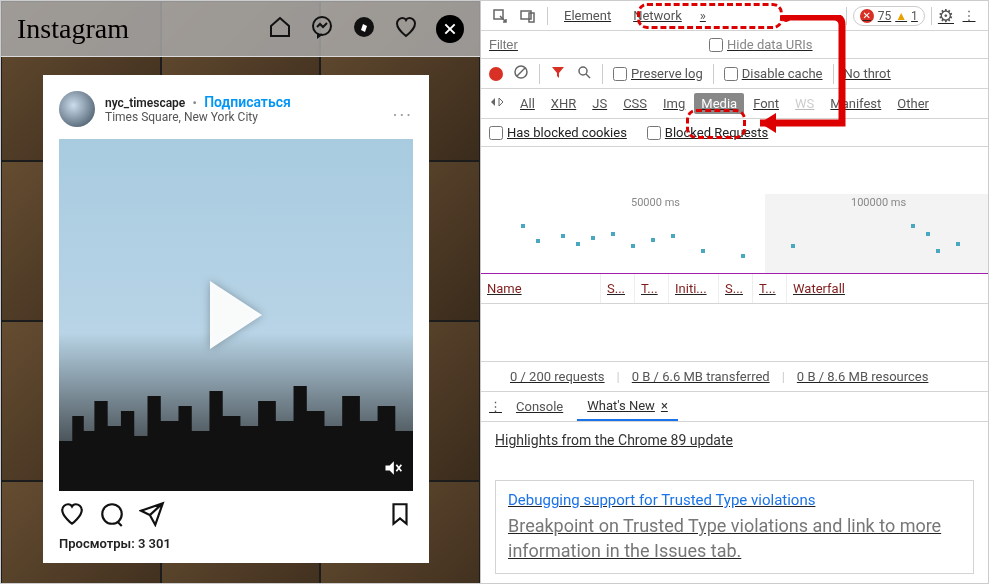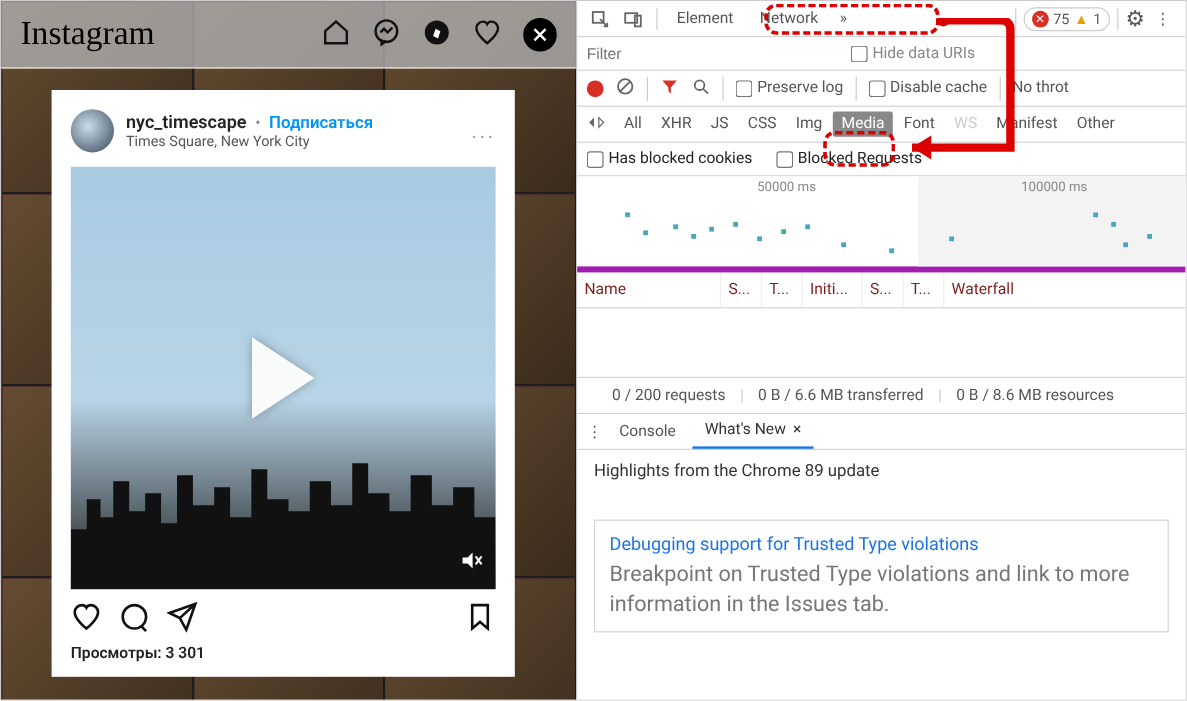--- a/index.html
+++ b/index.html
@@ -15,37 +15,37 @@
 .ig-icons svg { width: 24px; height: 24px; }
 .close-x { width: 28px; height: 28px; border-radius: 50%; background: #000; display:flex; align-items:center; justify-content:center; }
 .close-x svg { width:16px; height:16px; }
 .ig-bg { position: absolute; inset: 0; display: grid; grid-template-columns: 1fr 1fr 1fr; grid-auto-rows: 160px; }
 .ig-bg div { background: linear-gradient(135deg,#b88c5a,#6b4f33); border:1px solid #333; }
 .ig-overlay { position: absolute; inset: 56px 0 0 0; background: rgba(0,0,0,0.45); }
 .post { position: absolute; top: 74px; left: 42px; width: 386px; background: #fff; padding: 16px 16px 12px; }
 .post-top { display: flex; align-items: center; gap: 10px; }
 .avatar { width: 36px; height: 36px; border-radius: 50%; background: radial-gradient(circle at 40% 40%, #cde 0%, #345 100%); }
 .post-meta { flex: 1; }
-.post-user { font-weight: 600; font-size: 15px; }
+.post-user { font-weight: 600; font-size: 12px; }
 .post-sep { color: #888; margin: 0 4px; }
 .post-follow { color: #0095f6; font-weight: 600; cursor: pointer; font-size: 14px;}
 .post-loc { font-size: 12px; color: #555; }
 .more-dots { color: #999; font-size: 18px; letter-spacing: 2px; }
 .media { margin-top: 12px; width: 100%; height: 352px; position: relative; background: linear-gradient(to bottom, #a8cbe0 0%, #b8d4e6 55%, #1a1a1a 100%); overflow:hidden;}
 .skyline { position:absolute; bottom:0; left:0; right:0; height:120px; }
 .skyline svg { width:100%; height:100%; display:block; }
 .play-triangle { position: absolute; left: 50%; top: 50%; transform: translate(-50%,-50%); width:0; height:0; border-left: 52px solid rgba(255,255,255,0.95); border-top: 34px solid transparent; border-bottom: 34px solid transparent; filter: drop-shadow(0 0 4px rgba(0,0,0,0.3)); }
 .mute { position: absolute; right: 10px; bottom: 10px; color: #fff; }
 .post-actions { display: flex; align-items: center; margin-top: 10px; gap: 14px; }
 .post-actions .spacer { flex: 1; }
 .post-actions svg { width: 26px; height: 26px; }
 .views { font-size: 13px; margin-top: 6px; font-weight: 600; }
 
 
-.right { flex: 1; height: 100%; display: flex; flex-direction: column; background: #fff; border-left: 1px solid #c8c8c8; }
+.right { flex: 1; height: 100%; display: flex; flex-direction: column; background: #fff; border-left: 1px solid #c8c8c8; text-decoration: underline; }
 .dt-row { display: flex; align-items: center; border-bottom: 1px solid #d4d4d4; flex-shrink:0; }
 .tabbar { height: 30px; padding: 0 6px; color: #555; gap: 2px; }
 .tabbar .ico { width: 26px; display:flex; justify-content:center; align-items:center; }
 .tabbar .tab { padding: 0 10px; height: 100%; display:flex; align-items:center; cursor:pointer; }
 .tabbar .chev { padding: 0 6px; }
 .tabbar .sep { width:1px; height:18px; background:#ccc; margin:0 4px; }
 .err-badge { display:flex; align-items:center; gap:4px; font-size:12px; padding: 0 6px; border:1px solid #ccc; border-radius:10px; height:20px; }
 .err-badge .rx { width:14px; height:14px; border-radius:50%; background:#d93025; color:#fff; display:flex; align-items:center; justify-content:center; font-size:10px; }
 .err-badge .wy { color:#e8a100; font-weight:bold; }
 .toolbar { height: 30px; padding: 0 8px; gap: 10px; color: #555; }
@@ -54,21 +54,21 @@
 .chk { display:flex; align-items:center; gap:4px; font-size:13px; }
 .chk input { width:14px; height:14px; }
 .toolbar .vsep { width:1px; height:20px; background:#ccc; }
 .filterbar { height: 28px; padding: 0 8px; gap: 20px; color:#888; }
 .filter-input { border:none; outline:none; font-size:13px; color:#888; width:200px; }
 .typebar { height: 30px; padding: 0 8px; gap: 2px; color:#555; position:relative; }
 .typebar .typ { padding: 3px 7px; cursor:pointer; font-size:13px; }
 .typebar .typ.act { background:#888; color:#fff; border-radius:2px; }
 .typebar .invert-ico { margin-right:6px; }
 .cookiebar { height: 28px; padding: 0 8px; gap: 20px; }
-.timeline { height: 80px; position:relative; border-bottom:5px solid #a21caf; background:#fff; }
+.timeline { height: 80px; position:relative; border-bottom:1px solid #a21caf; background:#fff;margin-top:47px; }
 .timeline .half { position:absolute; top:0; bottom:0; right:0; width:44%; background:#f3f3f3; }
 .timeline .lbl { position:absolute; top:2px; font-size:11px; color:#888; }
 .timeline .dot { position:absolute; width:4px; height:4px; background:#4aa7c0; }
 .table-head { height: 30px; display:flex; align-items:center; border-bottom:1px solid #d4d4d4; color:#7f1d1d; font-size:13px; }
 .table-head .col { padding: 0 6px; border-right:1px solid #eee; height:100%; display:flex; align-items:center; overflow:hidden; }
 .table-body { height: 58px; border-bottom:1px solid #d4d4d4;}
 .statusbar { height: 30px; display:flex; align-items:center; padding: 0 29px; color:#555; gap: 8px; border-bottom:1px solid #d4d4d4; font-size:13px;}
 .statusbar .ssep { color:#ccc; margin:0 4px; }
 .drawer-tabs { height: 30px; display:flex; align-items:center; padding: 0 8px; gap: 4px; border-bottom:1px solid #d4d4d4; color:#555; }
 .drawer-tabs .dtab { padding: 0 10px; height:100%; display:flex; align-items:center; cursor:pointer; gap:6px;}

